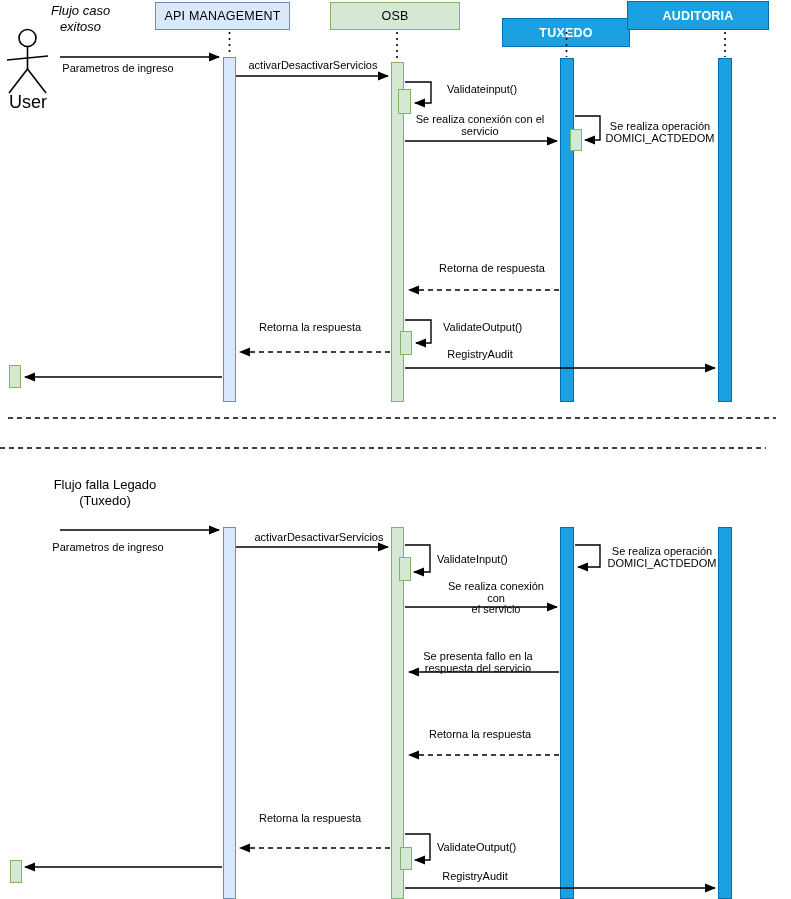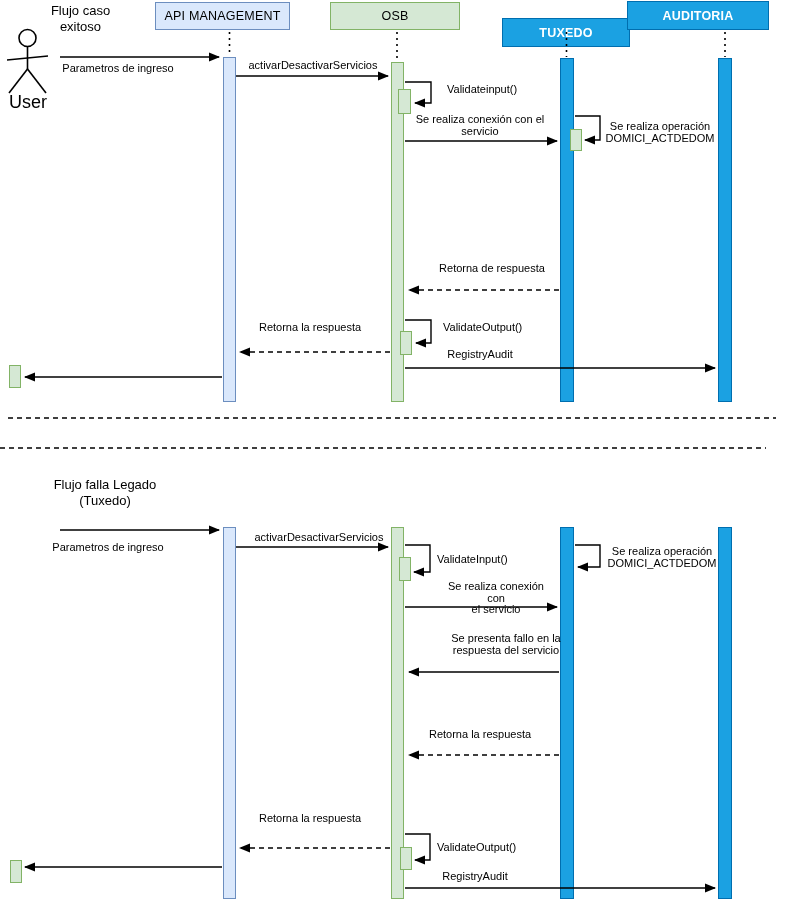--- a/index.html
+++ b/index.html
@@ -42,21 +42,21 @@
   <div class="hdr lg" style="left:330px; top:2px; width:130px; height:28px;">
     <span>OSB</span>
   </div>
   <div class="hdr bb" style="left:502px; top:18px; width:128px; height:29px;">
     <span>TUXEDO</span>
   </div>
   <div class="hdr bb" style="left:627px; top:1px; width:142px; height:29px;">
     <span>AUDITORIA</span>
   </div>
 
-  <div class="title" style="left:28px; top:3px; width:105px;">Flujo caso
+  <div class="title" style="left:28px; top:3px; width:105px;font-style:italic;">Flujo caso
 exitoso</div>
   <div class="title" style="left:25px; top:477px; width:160px;">Flujo falla Legado
 (Tuxedo)</div>
 
   <div class="user-label" style="left:3px; top:92px; width:50px;">User</div>
 
   <div class="bar lb" style="left:223px; top:57px;  width:13px; height:345px;"></div>
   <div class="bar lg" style="left:391px; top:62px;  width:13px; height:340px;"></div>
   <div class="bar bb" style="left:560px; top:58px;  width:14px; height:344px;"></div>
   <div class="bar bb" style="left:718px; top:58px;  width:14px; height:344px;"></div>
@@ -134,20 +134,20 @@
   <div class="lbl" style="left:240px; top:322px; width:140px;">Retorna la respuesta</div>
   <div class="lbl" style="left:420px; top:349px; width:120px;">RegistryAudit</div>
 
   <div class="lbl" style="left:28px;  top:542px; width:160px;">Parametros de ingreso</div>
   <div class="lbl" style="left:239px; top:532px; width:160px;">activarDesactivarServicios</div>
   <div class="lbl" style="left:597px; top:546px; width:130px;">Se realiza operación
 DOMICI_ACTDEDOM</div>
   <div class="lbl left" style="left:437px; top:554px; width:110px;">ValidateInput()</div>
   <div class="lbl" style="left:403px; top:581px; width:150px;padding-left:36px;">Se realiza conexión con
 el servicio</div>
-  <div class="lbl" style="left:403px; top:633px; width:150px;margin-left:28px;">Se presenta fallo en la
+  <div class="lbl" style="left:403px; top:651px; width:150px;">Se presenta fallo en la
 respuesta del servicio</div>
   <div class="lbl" style="left:405px; top:729px; width:150px;">Retorna la respuesta</div>
   <div class="lbl" style="left:240px; top:813px; width:140px;">Retorna la respuesta</div>
   <div class="lbl left" style="left:437px; top:842px; width:120px;">ValidateOutput()</div>
   <div class="lbl" style="left:415px; top:871px; width:120px;">RegistryAudit</div>
 
 </div>
 
 </body></html>

